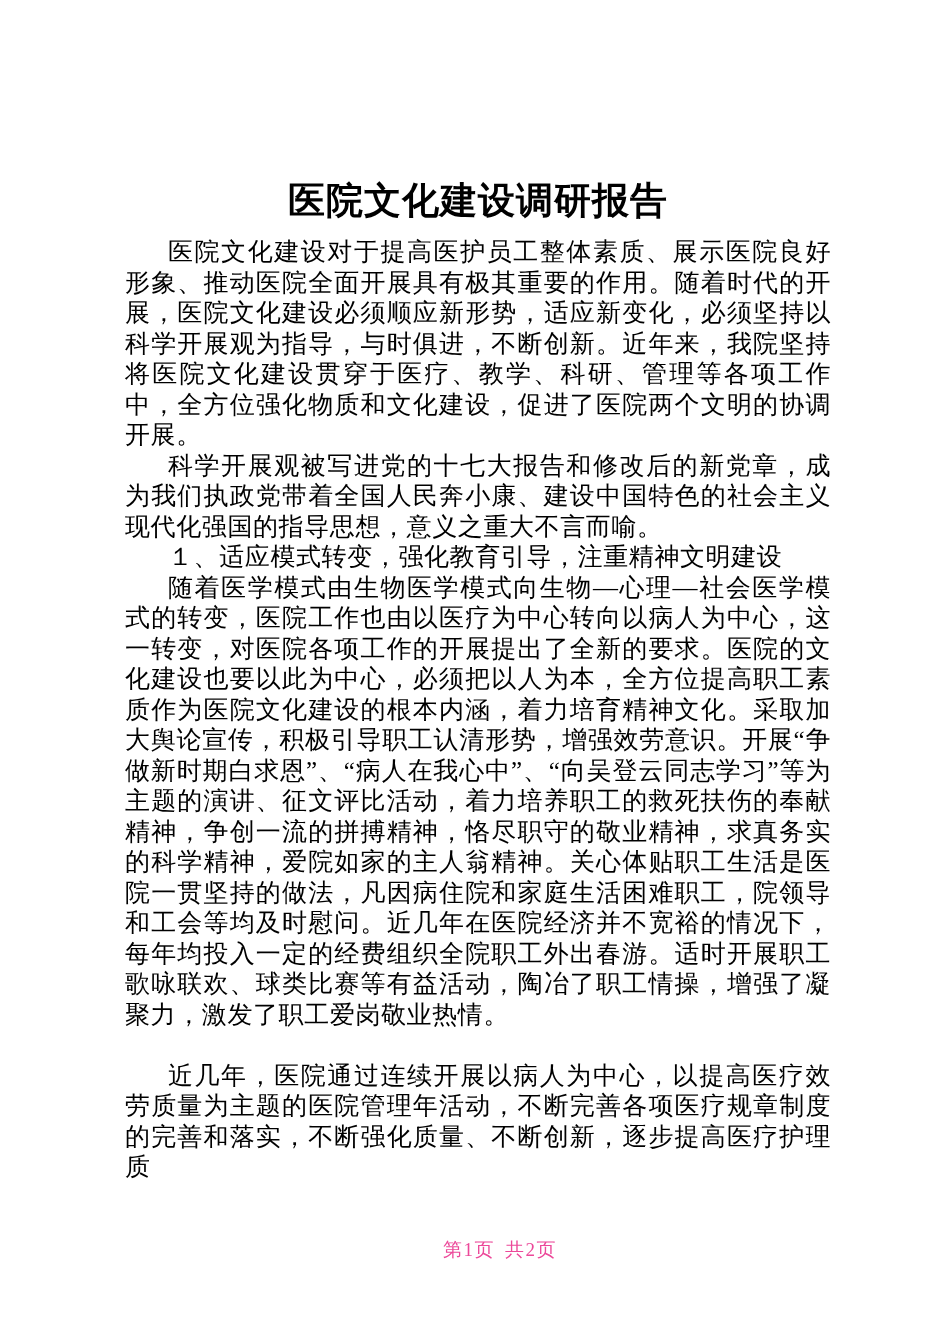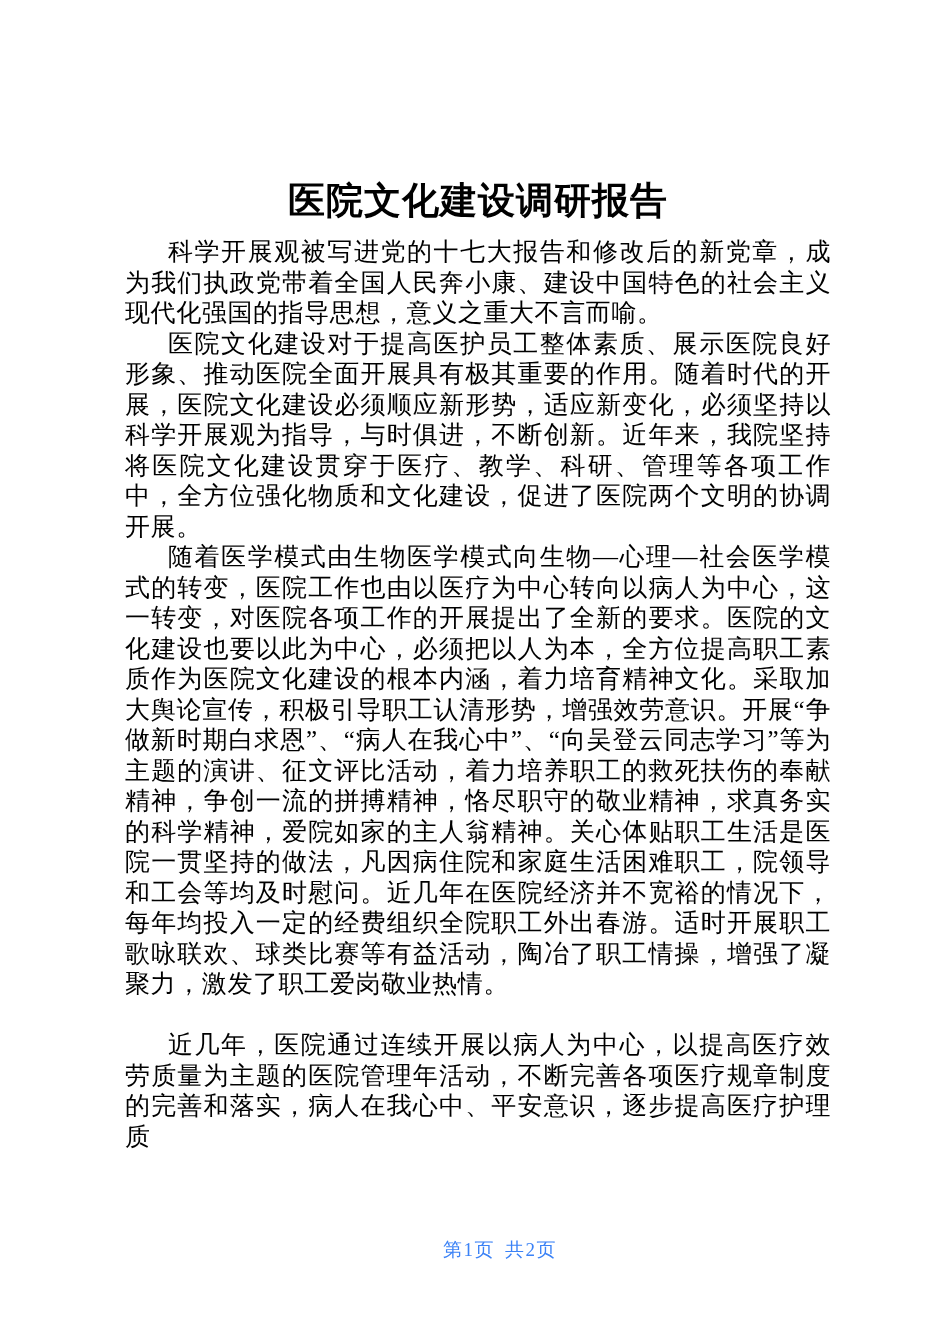--- a/index.html
+++ b/index.html
@@ -54,39 +54,40 @@
   .doc-footer {
     position: absolute;
     top: 1237px;
     left: 0;
     width: 950px;
     padding-left: 50px;
     box-sizing: border-box;
     text-align: center;
     font-size: 19px;
     letter-spacing: 1.5px;
-    color: #3b82f6;
+    color: #ec4899;
   }
   .doc-footer .sep {
     display: inline-block;
     width: 10px;
   }
 </style>
 </head>
 <body>
 
 <div class="page">
 
   <h1 class="doc-title">医院文化建设调研报告</h1>
 
   <div class="doc-body">
+    <p>医院文化建设对于提高医护员工整体素质、展示医院良好形象、推动医院全面开展具有极其重要的作用。随着时代的开展，医院文化建设必须顺应新形势，适应新变化，必须坚持以科学开展观为指导，与时俱进，不断创新。近年来，我院坚持将医院文化建设贯穿于医疗、教学、科研、管理等各项工作中，全方位强化物质和文化建设，促进了医院两个文明的协调开展。</p>
     <p>科学开展观被写进党的十七大报告和修改后的新党章，成为我们执政党带着全国人民奔小康、建设中国特色的社会主义现代化强国的指导思想，意义之重大不言而喻。</p>
-    <p>医院文化建设对于提高医护员工整体素质、展示医院良好形象、推动医院全面开展具有极其重要的作用。随着时代的开展，医院文化建设必须顺应新形势，适应新变化，必须坚持以科学开展观为指导，与时俱进，不断创新。近年来，我院坚持将医院文化建设贯穿于医疗、教学、科研、管理等各项工作中，全方位强化物质和文化建设，促进了医院两个文明的协调开展。</p>
+    <p class="heading-line">１、适应模式转变，强化教育引导，注重精神文明建设</p>
     <p>随着医学模式由生物医学模式向生物—心理—社会医学模式的转变，医院工作也由以医疗为中心转向以病人为中心，这一转变，对医院各项工作的开展提出了全新的要求。医院的文化建设也要以此为中心，必须把以人为本，全方位提高职工素质作为医院文化建设的根本内涵，着力培育精神文化。采取加大舆论宣传，积极引导职工认清形势，增强效劳意识。开展“争做新时期白求恩”、“病人在我心中”、“向吴登云同志学习”等为主题的演讲、征文评比活动，着力培养职工的救死扶伤的奉献精神，争创一流的拼搏精神，恪尽职守的敬业精神，求真务实的科学精神，爱院如家的主人翁精神。关心体贴职工生活是医院一贯坚持的做法，凡因病住院和家庭生活困难职工，院领导和工会等均及时慰问。近几年在医院经济并不宽裕的情况下，每年均投入一定的经费组织全院职工外出春游。适时开展职工歌咏联欢、球类比赛等有益活动，陶冶了职工情操，增强了凝聚力，激发了职工爱岗敬业热情。</p>
     <p class="blank"></p>
-    <p>近几年，医院通过连续开展以病人为中心，以提高医疗效劳质量为主题的医院管理年活动，不断完善各项医疗规章制度的完善和落实，病人在我心中、平安意识，逐步提高医疗护理质</p>
+    <p>近几年，医院通过连续开展以病人为中心，以提高医疗效劳质量为主题的医院管理年活动，不断完善各项医疗规章制度的完善和落实，不断强化质量、不断创新，逐步提高医疗护理质</p>
   </div>
 
   <div class="doc-footer">
     <span>第1页</span><span class="sep"></span><span>共2页</span>
   </div>
 
 </div>
 
 </body></html>

